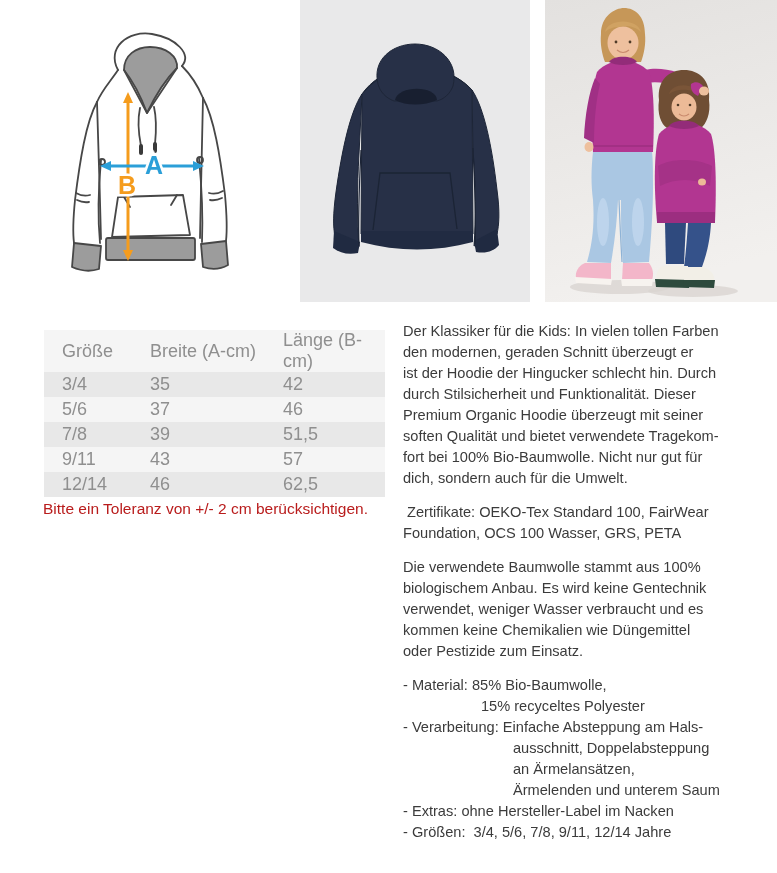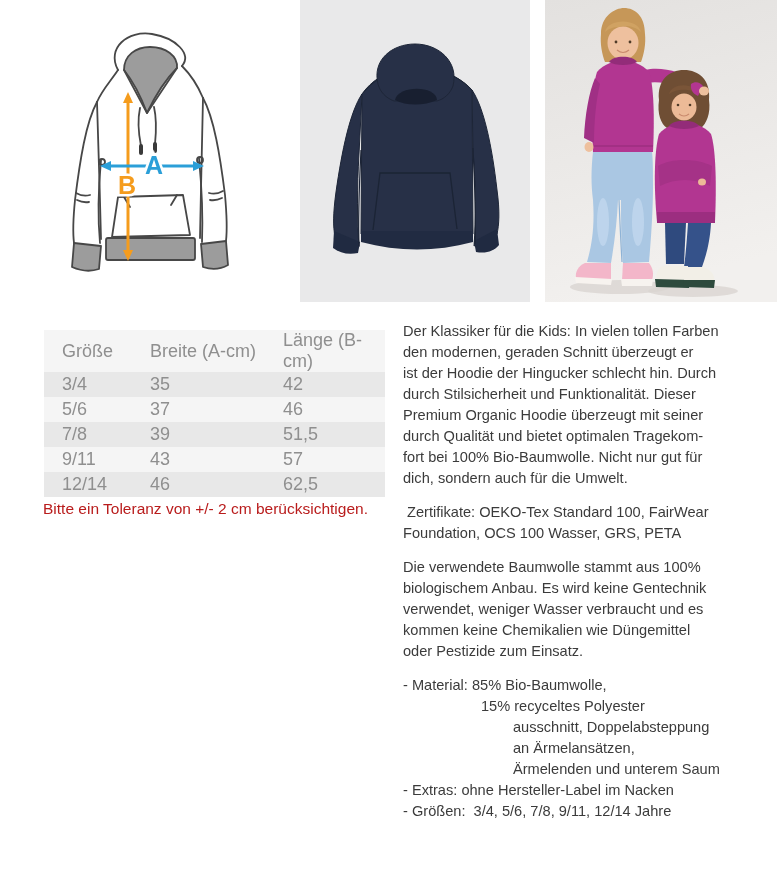--- a/index.html
+++ b/index.html
@@ -241,38 +241,39 @@
 
   <div class="tolerance">Bitte ein Toleranz von +/- 2 cm berücksichtigen.</div>
 
   <div class="desc">
     <div class="para">
       <div class="line">Der Klassiker für die Kids: In vielen tollen Farben</div>
       <div class="line">den modernen, geraden Schnitt überzeugt er</div>
       <div class="line">ist der Hoodie der Hingucker schlecht hin. Durch</div>
       <div class="line">durch Stilsicherheit und Funktionalität. Dieser</div>
       <div class="line">Premium Organic Hoodie überzeugt mit seiner</div>
-      <div class="line">durch Qualität und bietet optimalen Tragekom-</div>
+      <div class="line">soften Qualität und bietet verwendete Tragekom-</div>
       <div class="line">fort bei 100% Bio-Baumwolle. Nicht nur gut für</div>
       <div class="line">dich, sondern auch für die Umwelt.</div>
     </div>
     <div class="para">
       <div class="line"> Zertifikate: OEKO-Tex Standard 100, FairWear</div>
       <div class="line">Foundation, OCS 100 Wasser, GRS, PETA</div>
     </div>
     <div class="para">
       <div class="line">Die verwendete Baumwolle stammt aus 100%</div>
       <div class="line">biologischem Anbau. Es wird keine Gentechnik</div>
       <div class="line">verwendet, weniger Wasser verbraucht und es</div>
       <div class="line">kommen keine Chemikalien wie Düngemittel</div>
       <div class="line">oder Pestizide zum Einsatz.</div>
     </div>
     <div class="para">
       <div class="line">- Material: 85% Bio-Baumwolle,</div>
       <div class="line ind-a">15% recyceltes Polyester</div>
+      <div class="line">- Verarbeitung: Einfache Absteppung am Hals-</div>
       <div class="line ind-b">ausschnitt, Doppelabsteppung</div>
       <div class="line ind-b">an Ärmelansätzen,</div>
       <div class="line ind-b">Ärmelenden und unterem Saum</div>
       <div class="line">- Extras: ohne Hersteller-Label im Nacken</div>
       <div class="line">- Größen:  3/4, 5/6, 7/8, 9/11, 12/14 Jahre</div>
     </div>
   </div>
 
 </div>
 

